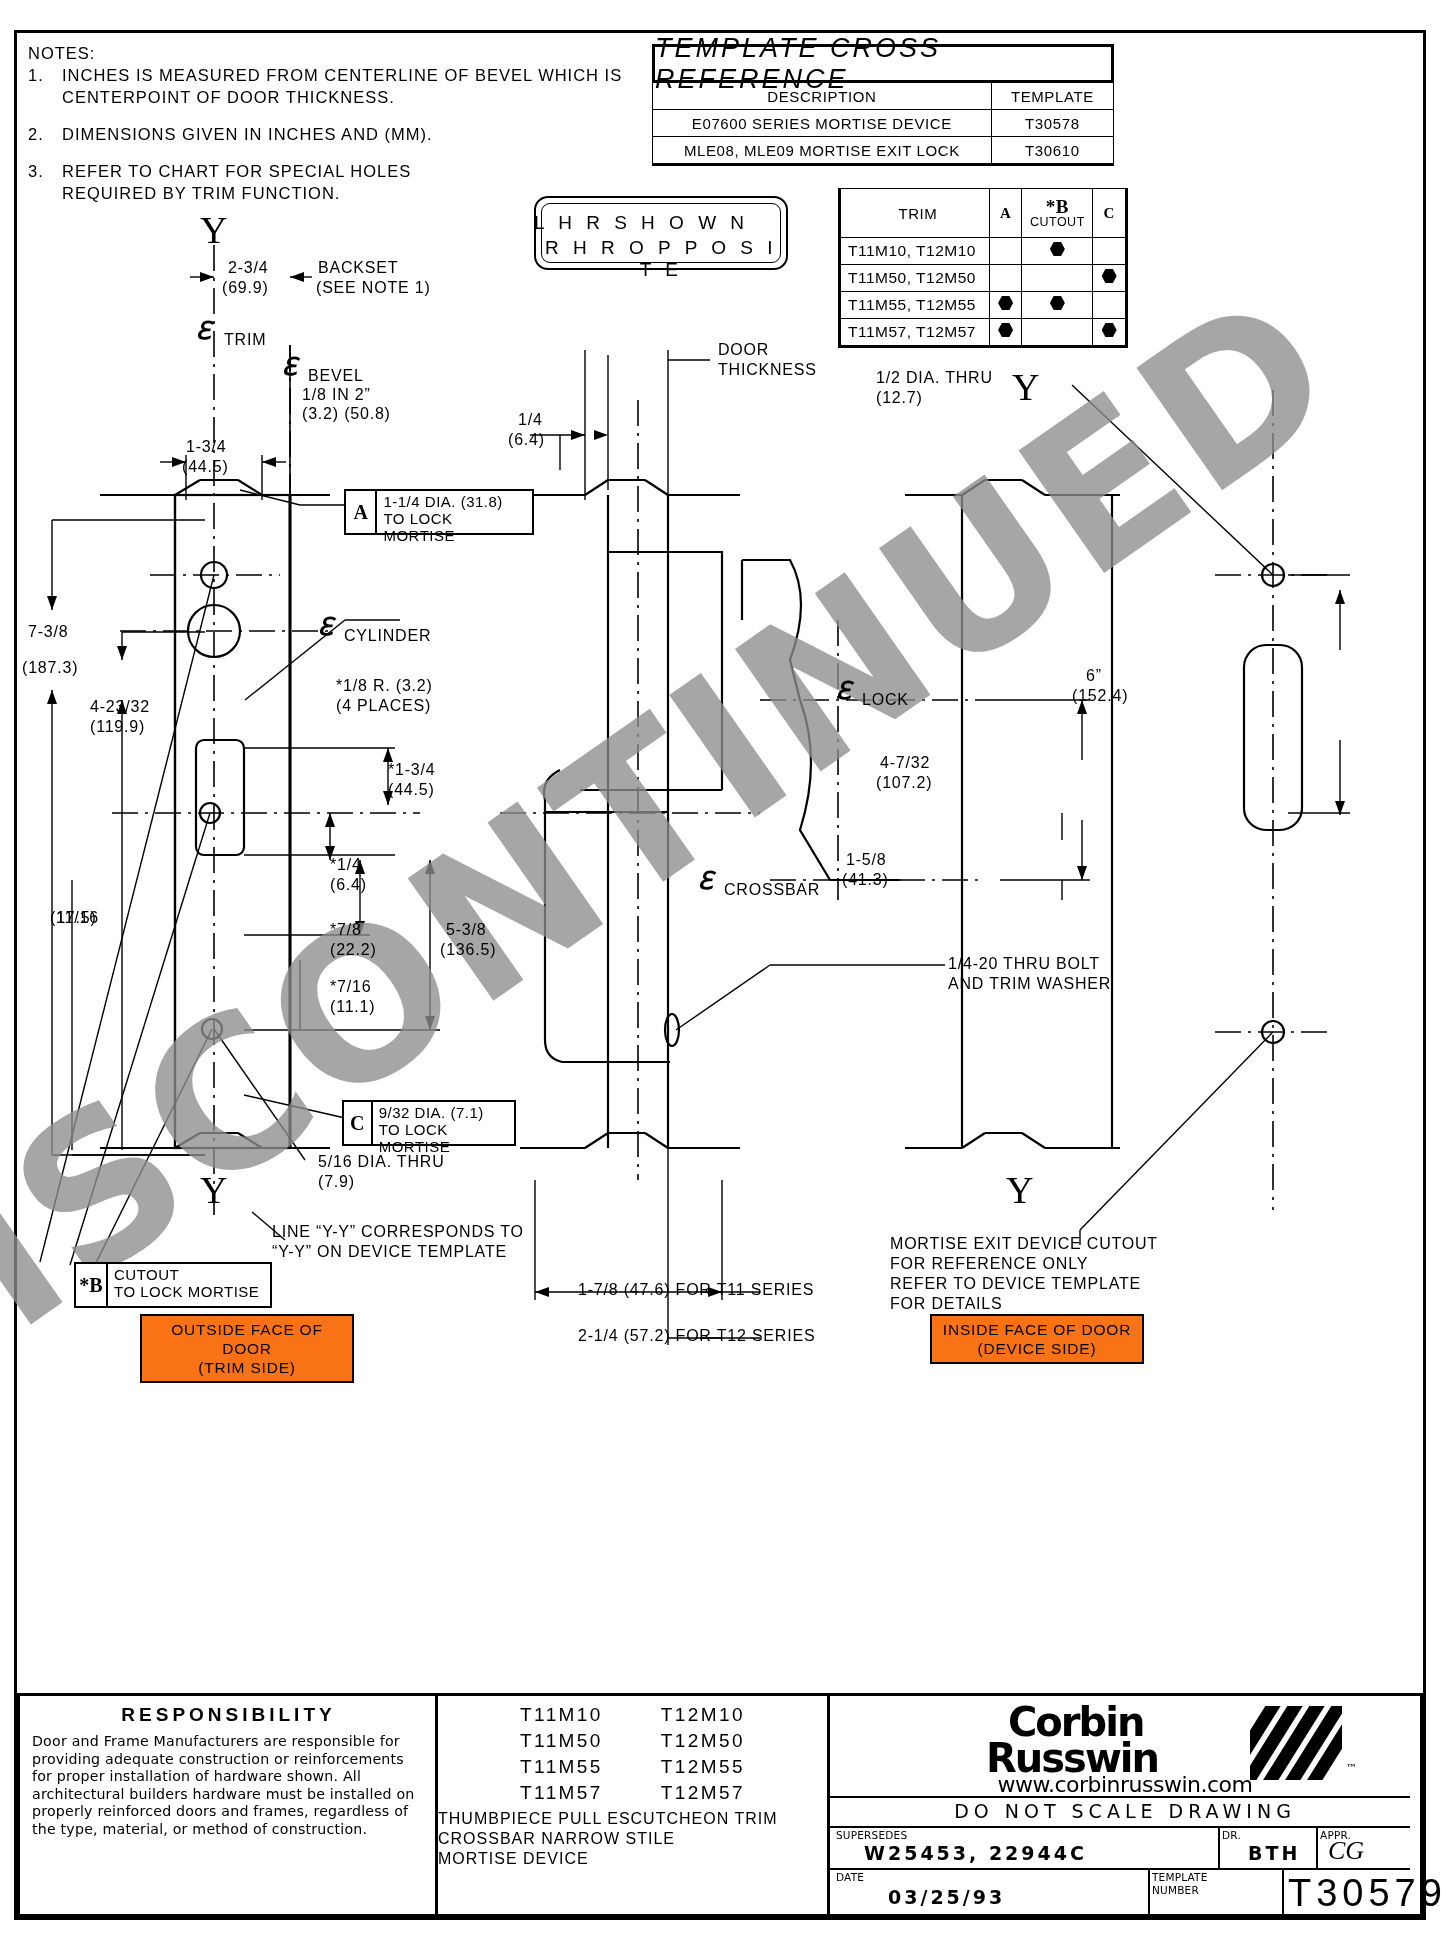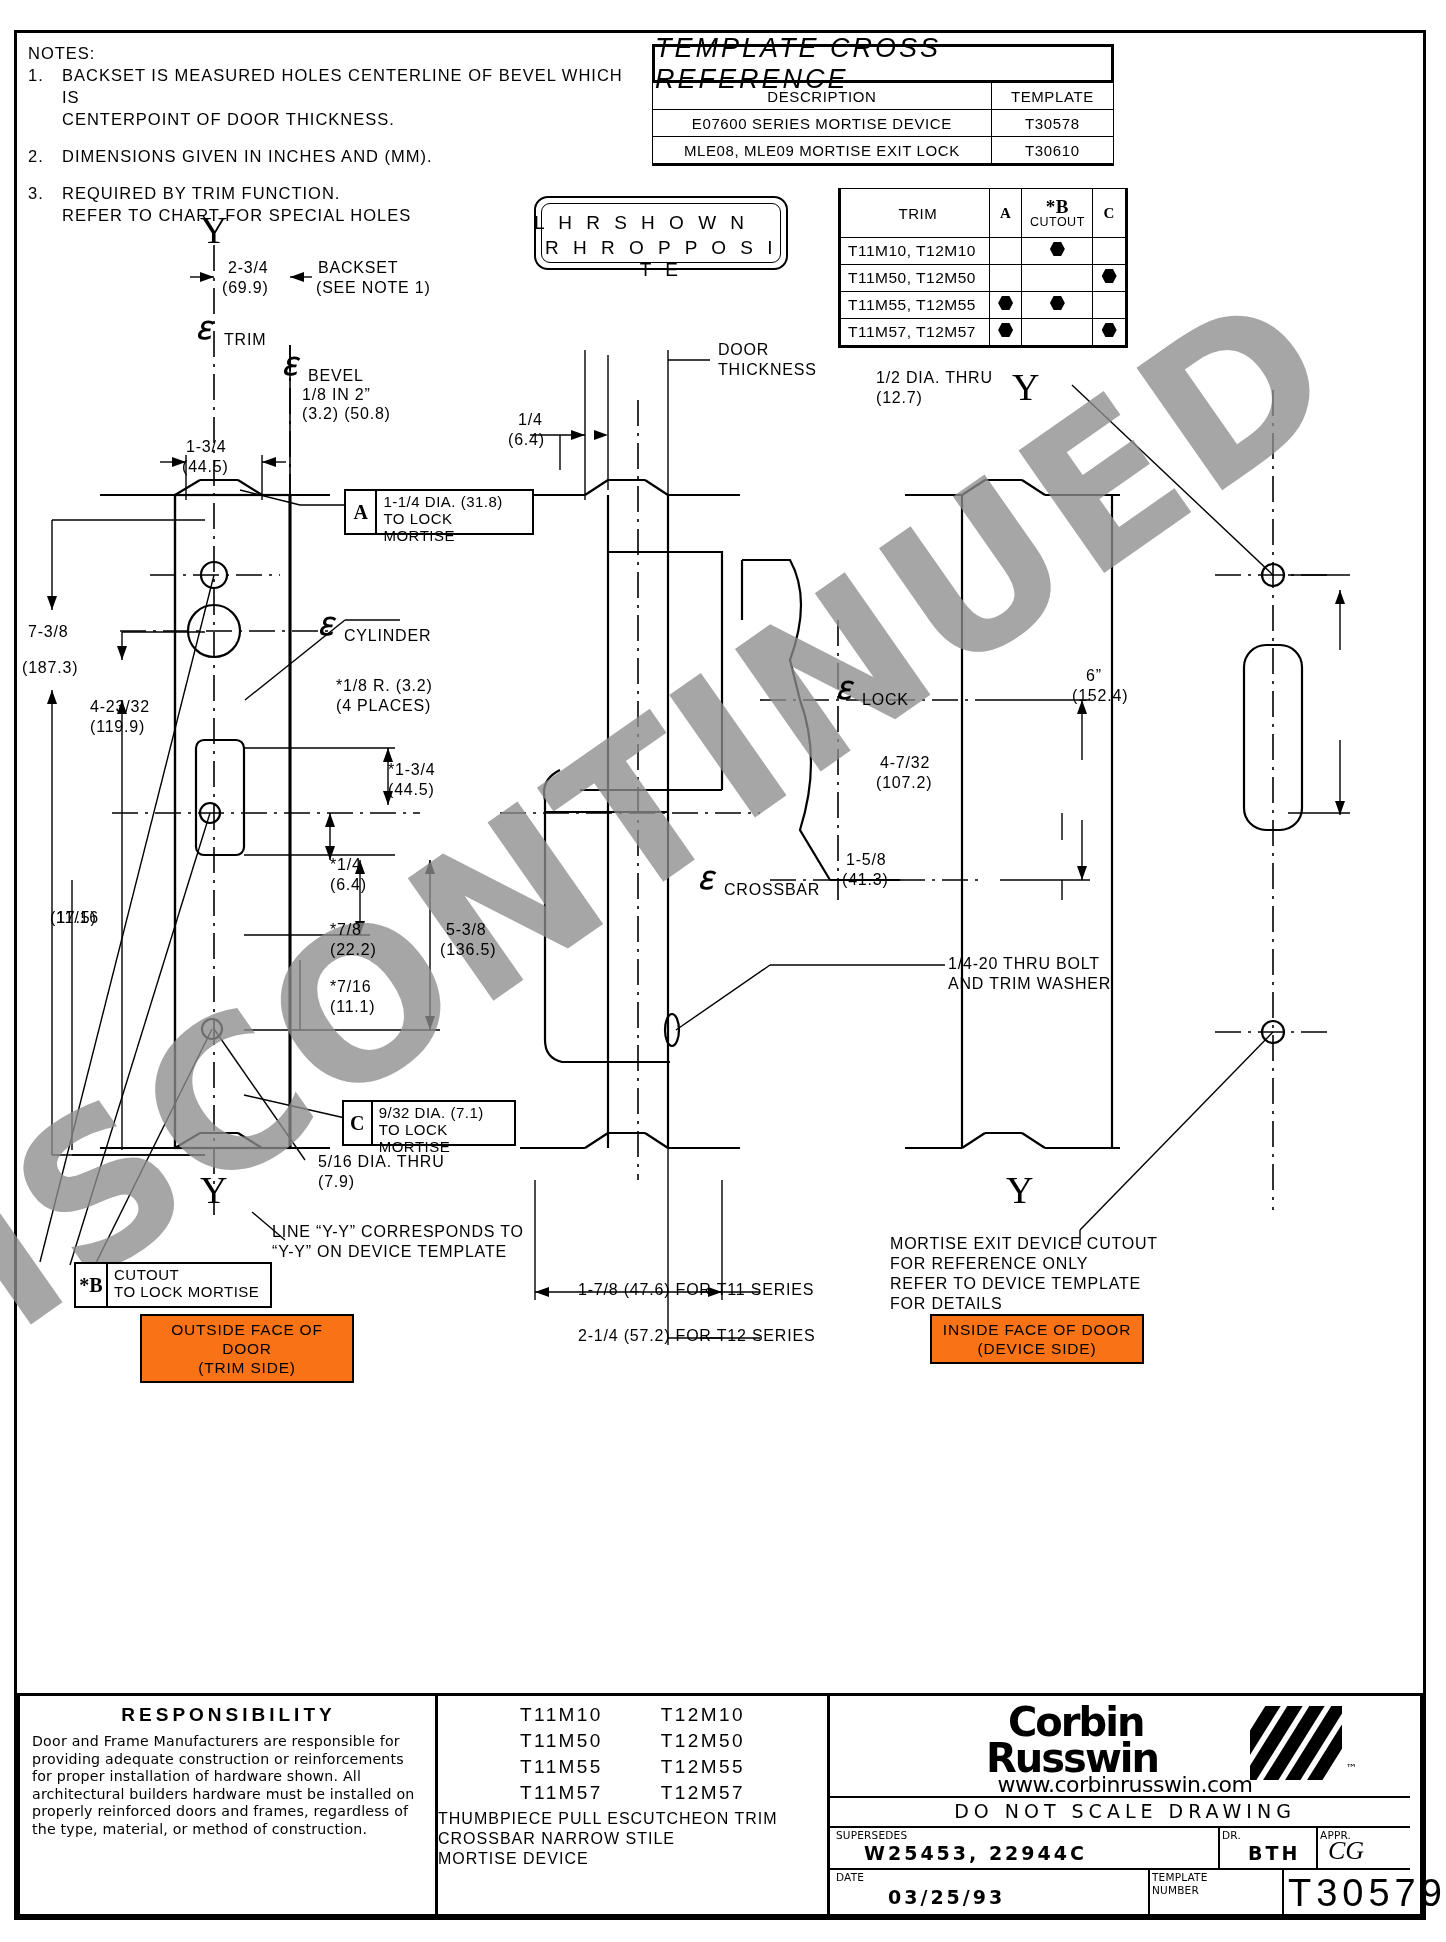--- a/index.html
+++ b/index.html
@@ -105,35 +105,35 @@
 <body>
 
 <div id="sheet">
   <div class="bd"></div>
 
   <div class="notes abs">
     <div>NOTES:</div>
     <div class="row">
       <div class="num">1.</div>
       <div class="txt">
-        <div>BACKSET IS MEASURED HOLES CENTERLINE OF BEVEL WHICH IS</div>
+        <div>INCHES IS MEASURED FROM CENTERLINE OF BEVEL WHICH IS</div>
         <div>CENTERPOINT OF DOOR THICKNESS.</div>
       </div>
     </div>
     <div class="gap"></div>
     <div class="row">
       <div class="num">2.</div>
       <div class="txt">DIMENSIONS GIVEN IN INCHES AND (MM).</div>
     </div>
     <div class="gap"></div>
     <div class="row">
       <div class="num">3.</div>
       <div class="txt">
+        <div>REFER TO CHART FOR SPECIAL HOLES</div>
         <div>REQUIRED BY TRIM FUNCTION.</div>
-        <div>REFER TO CHART FOR SPECIAL HOLES</div>
       </div>
     </div>
   </div>
 
   <div id="tcr" class="abs">
     <div class="ttl">TEMPLATE CROSS REFERENCE</div>
     <table>
       <tbody>
           <tr>
         <td class="c1">DESCRIPTION</td>

